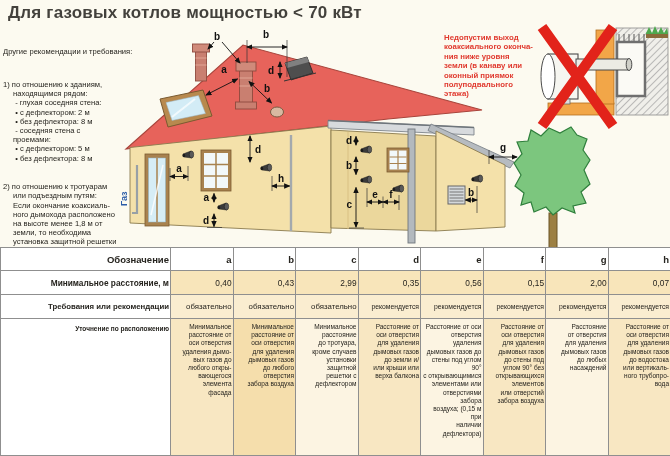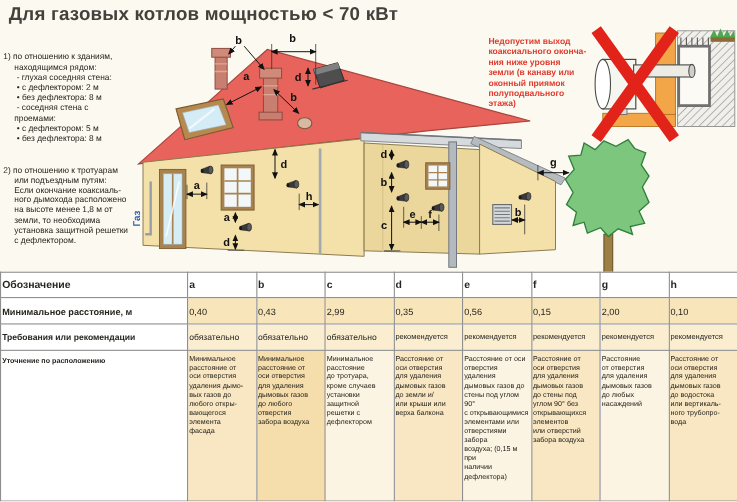--- a/index.html
+++ b/index.html
@@ -32,21 +32,21 @@
   .ext{stroke:#333;stroke-width:0.7;fill:none;}
   .dimlab{font:bold 10px "Liberation Sans",sans-serif;fill:#111;}
   .gaslab{font:bold 9px "Liberation Sans",sans-serif;fill:var(--gas-blue,#2B5CA8);}
   
   table.dist{
     position:absolute;left:0;top:247px;width:670px;height:209px;
     border-collapse:collapse;table-layout:fixed;background:#fff;
   }
   table.dist td{
     border:1px solid var(--table-border,#8F8F8F);
-    text-align:left;vertical-align:middle;padding:1px;overflow:hidden;
+    text-align:right;vertical-align:middle;padding:1px;overflow:hidden;
   }
   td.lbl{text-align:left;padding-left:7px;font-size:8.4px;background:#fff;font-weight:bold;}
   tr.r-letter td{font-size:9.5px;font-weight:bold;background:#fff;height:20px;}
   tr.r-dist td{font-size:8.3px;background:var(--row-values-bg,#F8E5BA);height:21px;}
   tr.r-req td{font-size:7.8px;background:var(--row-req-bg,#FAEDD0);height:21px;}
   tr.r-req td.small{font-size:6.8px;}
   tr.r-clar td{
     vertical-align:top;font-size:6.5px;line-height:8.2px;padding-top:4px;
     white-space:pre-wrap;
   }
@@ -54,20 +54,21 @@
   tr.r-letter td.lbl, tr.r-dist td.lbl, tr.r-req td.lbl{background:#fff;}
 </style>
 </head>
 <body>
 
 <div class="page">
 
   <div class="title">Для газовых котлов мощностью &lt; 70 кВт</div>
 
   <div class="reco">
+    <div class="head">Другие рекомендации и требования:</div>
     <div class="item">1) по отношению к зданиям,
 находящимся рядом:
  - глухая соседняя стена:
  • с дефлектором: 2 м
  • без дефлектора: 8 м
  - соседняя стена с
 проемами:
  • с дефлектором: 5 м
  • без дефлектора: 8 м</div>
     <div class="item">2) по отношению к тротуарам
@@ -276,21 +277,21 @@
     </tr>
     <tr class="r-dist">
       <td class="lbl">Минимальное расстояние, м</td>
       <td>0,40</td>
       <td>0,43</td>
       <td>2,99</td>
       <td>0,35</td>
       <td>0,56</td>
       <td>0,15</td>
       <td>2,00</td>
-      <td>0,10</td>
+      <td>0,07</td>
     </tr>
     <tr class="r-req">
       <td class="lbl">Требования или рекомендации</td>
       <td>обязательно</td>
       <td>обязательно</td>
       <td>обязательно</td>
       <td class="small">рекомендуется</td>
       <td class="small">рекомендуется</td>
       <td class="small">рекомендуется</td>
       <td class="small">рекомендуется</td>

